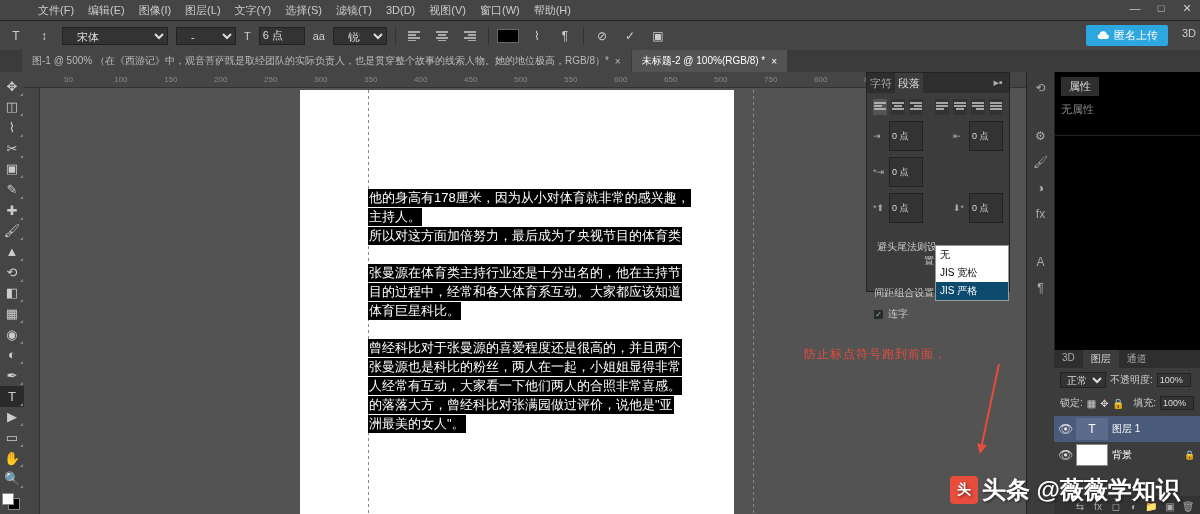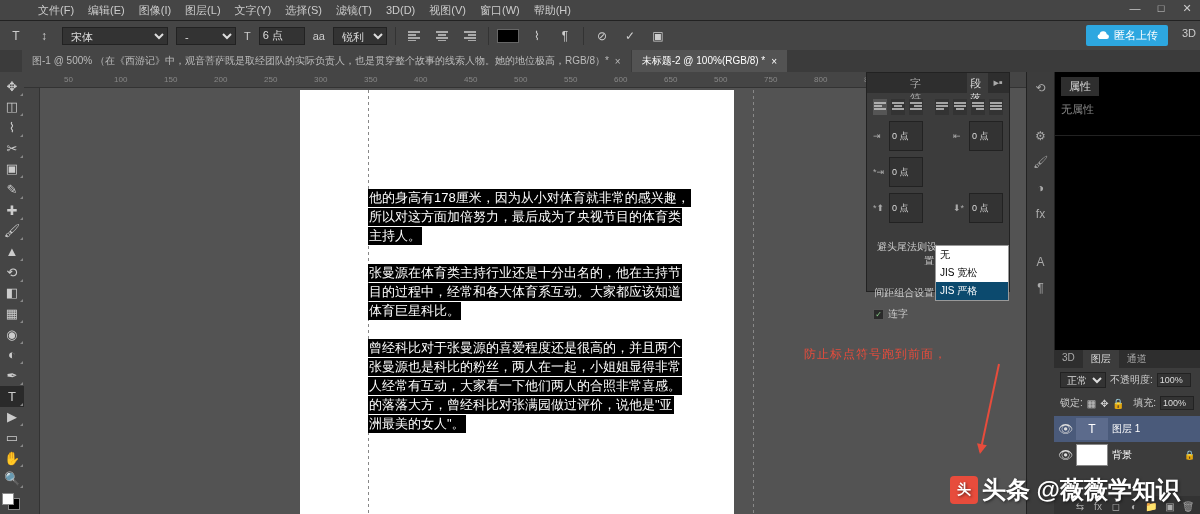--- a/index.html
+++ b/index.html
@@ -4,21 +4,21 @@
 <style>
 * { margin:0; padding:0; box-sizing:border-box; font-family:"Microsoft YaHei",sans-serif; }
 body { width:1200px; height:514px; background:#535353; overflow:hidden; position:relative; }
 .menubar { height:20px; background:#454545; display:flex; align-items:center; padding-left:8px; gap:2px; position:relative; }
 .ps-logo { width:16px; height:16px; background:#701a75; color:#4fc1e9; font-size:9px; font-weight:bold; display:flex; align-items:center; justify-content:center; border-radius:2px; margin-right:6px;margin-top:36px; }
 .menu-item { color:#ccc; font-size:11px; padding:2px 6px; cursor:pointer; }
 .win-controls { position:absolute; right:0; top:0; display:flex; }
 .win-btn { width:26px; height:16px; color:#ccc; font-size:11px; display:flex; align-items:center; justify-content:center; cursor:pointer; }
 .options-bar { height:30px; background:#454545; display:flex; align-items:center; padding-left:6px; gap:8px; border-top:1px solid #222; position:relative; }
 .opt-icon { width:20px; height:20px; color:#ccc; font-size:12px; display:flex; align-items:center; justify-content:center; cursor:pointer; }
-.opt-select { background:#333; color:#ddd; font-size:11px; border:1px solid #222; padding:2px 4px; height:18px; cursor:pointer; }
+.opt-select { background:#333; color:#ddd; font-size:11px; border:1px solid #222; padding:2px 10px; height:18px; cursor:pointer; }
 .opt-input { background:#333; color:#ddd; font-size:11px; border:1px solid #222; width:46px; height:18px; padding:0 3px; }
 .opt-label { color:#ccc; font-size:11px; }
 .opt-sep { width:1px; height:18px; background:#333; }
 .upload-btn { position:absolute; right:32px; top:4px; background:#2da7e0; color:#fff; font-size:11px; padding:3px 10px; border-radius:2px; display:flex; align-items:center; gap:4px; cursor:pointer; }
 .upload-btn svg { width:14px; height:14px; }
 .three-d { position:absolute; right:4px; top:6px; color:#ccc; font-size:11px; }
 .tab-bar { height:22px; background:#3b3b3b; display:flex; align-items:center; padding-left:22px; gap:1px; }
 .doc-tab { color:#bbb; font-size:10px; padding:4px 10px; background:#454545; cursor:pointer; display:flex; gap:6px; align-items:center; }
 .doc-tab.active { background:#535353; color:#fff; }
 .doc-tab .x { font-size:10px; }
@@ -46,21 +46,21 @@
 .arrow::after { content:""; position:absolute; bottom:-2px; left:-4px; width:0; height:0; border-left:5px solid transparent; border-right:5px solid transparent; border-top:10px solid #e74c3c; }
 .right-stack { position:absolute; right:146px; top:0; width:28px; bottom:0; background:#3c3c3c; display:flex; flex-direction:column; padding-top:4px; gap:2px; border-left:1px solid #222; }
 .right-stack .ic { width:24px; height:24px; color:#aaa; font-size:12px; display:flex; align-items:center; justify-content:center; cursor:pointer; margin:0 auto; }
 .right-stack .gap { height:20px; }
 .panels { position:absolute; right:0; top:0; width:146px; bottom:0; background:#000000; display:flex; flex-direction:column; border-left:1px solid #222; }
 .props-panel { height:64px; border-bottom:1px solid #222; padding:4px 6px; }
 .props-panel .tab { font-size:11px; color:#ddd; background:#2e2e2e; display:inline-block; padding:2px 8px; }
 .props-panel .body { color:#888; font-size:11px; padding-top:6px; }
 .para-panel { position:absolute; left:866px; top:72px; width:144px; height:220px; background:#3c3c3c; border:1px solid #222; z-index:10; }
 .para-tabs { display:flex; background:#2e2e2e; height:20px; }
-.para-tab { font-size:11px; color:#aaa; padding:3px 3px; cursor:pointer;margin-left:40px; }
+.para-tab { font-size:11px; color:#aaa; padding:3px 3px; cursor:pointer; }
 .para-tab.active { background:#3c3c3c; color:#ddd; }
 .para-menu { margin-left:auto; color:#aaa; font-size:11px; padding:3px 6px; cursor:pointer; }
 .para-body { padding:6px; font-size:10px; color:#ccc; }
 .para-row { display:flex; gap:4px; margin-bottom:6px; align-items:center; }
 .align-btn { width:18px; height:16px; background:#333; display:flex; align-items:center; justify-content:center; cursor:pointer; }
 .align-btn.active { background:#555; }
 .para-field { display:flex; align-items:center; gap:2px; }
 .para-field .ic { font-size:9px; color:#aaa; width:14px; }
 .para-input { width:34px; height:30px; background:#333; border:1px solid #222; color:#ddd; font-size:9px; padding:0 2px; }
 .kumi-row { display:flex; align-items:center; gap:16px; margin-top:17px; }
@@ -231,22 +231,22 @@
       <span style="left:890px">900</span>
       <span style="left:940px">950</span>
   </div>
   <div class="ruler-v"></div>
 
   <div class="canvas-area">
     <div class="canvas"></div>
     <div class="text-guides"></div>
     <div class="text-box">
       <div><span class="hl-line">他的身高有178厘米，因为从小对体育就非常的感兴趣，</span></div>
+      <div><span class="hl-line">主持人。</span></div>
       <div><span class="hl-line">所以对这方面加倍努力，最后成为了央视节目的体育类</span></div>
-      <div><span class="hl-line">主持人。</span></div>
       <div style="height:18px"></div>
       <div><span class="hl-line">张曼源在体育类主持行业还是十分出名的，他在主持节</span></div>
       <div><span class="hl-line">目的过程中，经常和各大体育系互动。大家都应该知道</span></div>
       <div><span class="hl-line">体育巨星科比。</span></div>
       <div style="height:18px"></div>
       <div><span class="hl-line">曾经科比对于张曼源的喜爱程度还是很高的，并且两个</span></div>
       <div><span class="hl-line">张曼源也是科比的粉丝，两人在一起，小姐姐显得非常</span></div>
       <div><span class="hl-line">人经常有互动，大家看一下他们两人的合照非常喜感。</span></div>
       <div><span class="hl-line">的落落大方，曾经科比对张满园做过评价，说他是"亚</span></div>
       <div><span class="hl-line">洲最美的女人"。</span></div>

